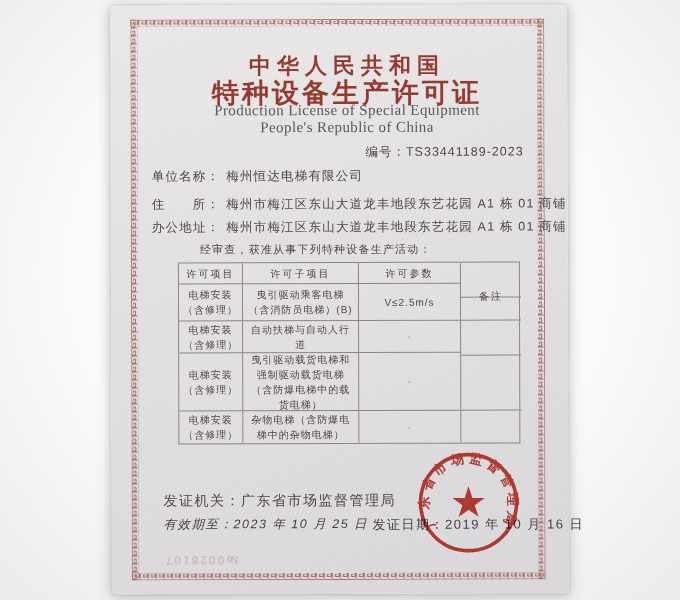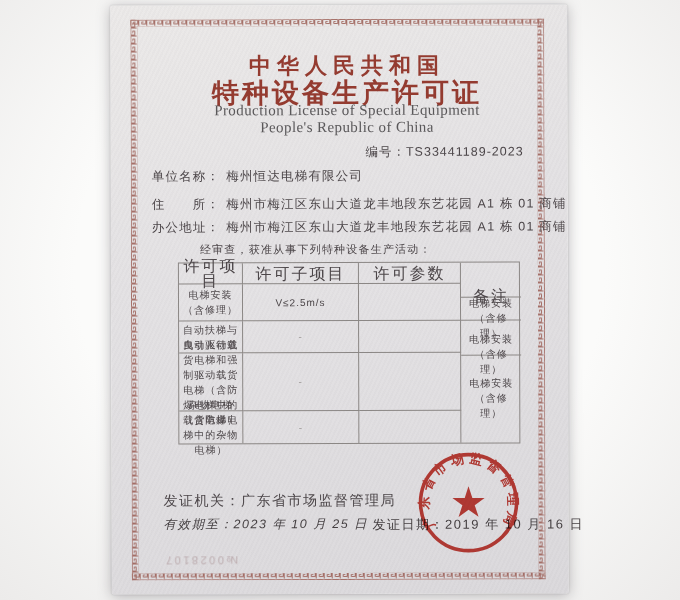--- a/index.html
+++ b/index.html
@@ -47,21 +47,21 @@
     background:rgba(255,255,255,.04);
   }
   .cell{
     border-right:1px solid #8b8785;border-bottom:1px solid #8b8785;
     display:flex;align-items:center;justify-content:center;text-align:center;
     font-size:10px;color:#4c4649;letter-spacing:1px;line-height:15px;
     padding:1px 3px;box-sizing:border-box;flex-direction:column;
   }
   .cell:nth-child(4n){border-right:none;margin-top:32px;}
   .lic-table .cell:nth-last-child(-n+4){border-bottom:none;}
-  .hcell{font-size:16px;letter-spacing:2px;}
+  .hcell{font-size:10px;letter-spacing:2px;}
   .dash{color:#9b9795;font-weight:400;}
 
   .issuer{position:absolute;left:52px;top:487px;font-size:14px;color:#4c4649;letter-spacing:1.5px;white-space:nowrap;text-align:right;}
   .valid{position:absolute;left:52px;top:511px;font-size:12.5px;color:#443f41;letter-spacing:1.5px;white-space:nowrap;font-style:italic;}
   .issued{position:absolute;left:261px;top:511px;font-size:13px;color:#443f41;letter-spacing:1.5px;white-space:nowrap;z-index:1;}
 
   .seal{position:absolute;left:302px;top:443px;width:110px;height:110px;z-index:2;
     opacity:.88;mix-blend-mode:multiply;}
 
   .faint-serial{
@@ -111,20 +111,21 @@
     <div class="lic-table">
       <div class="cell hcell">许可项目</div>
       <div class="cell hcell">许可子项目</div>
       <div class="cell hcell">许可参数</div>
       <div class="cell hcell">备注</div>
 
       <div class="cell">
           <span>电梯安装</span>
           <span>（含修理）</span>
         </div>
+      <div class="cell">曳引驱动乘客电梯（含消防员电梯）(B)</div>
       <div class="cell">V≤2.5m/s</div>
       <div class="cell"></div>
 
       <div class="cell">
           <span>电梯安装</span>
           <span>（含修理）</span>
         </div>
       <div class="cell">自动扶梯与自动人行道</div>
       <div class="cell dash">-</div>
       <div class="cell"></div>

